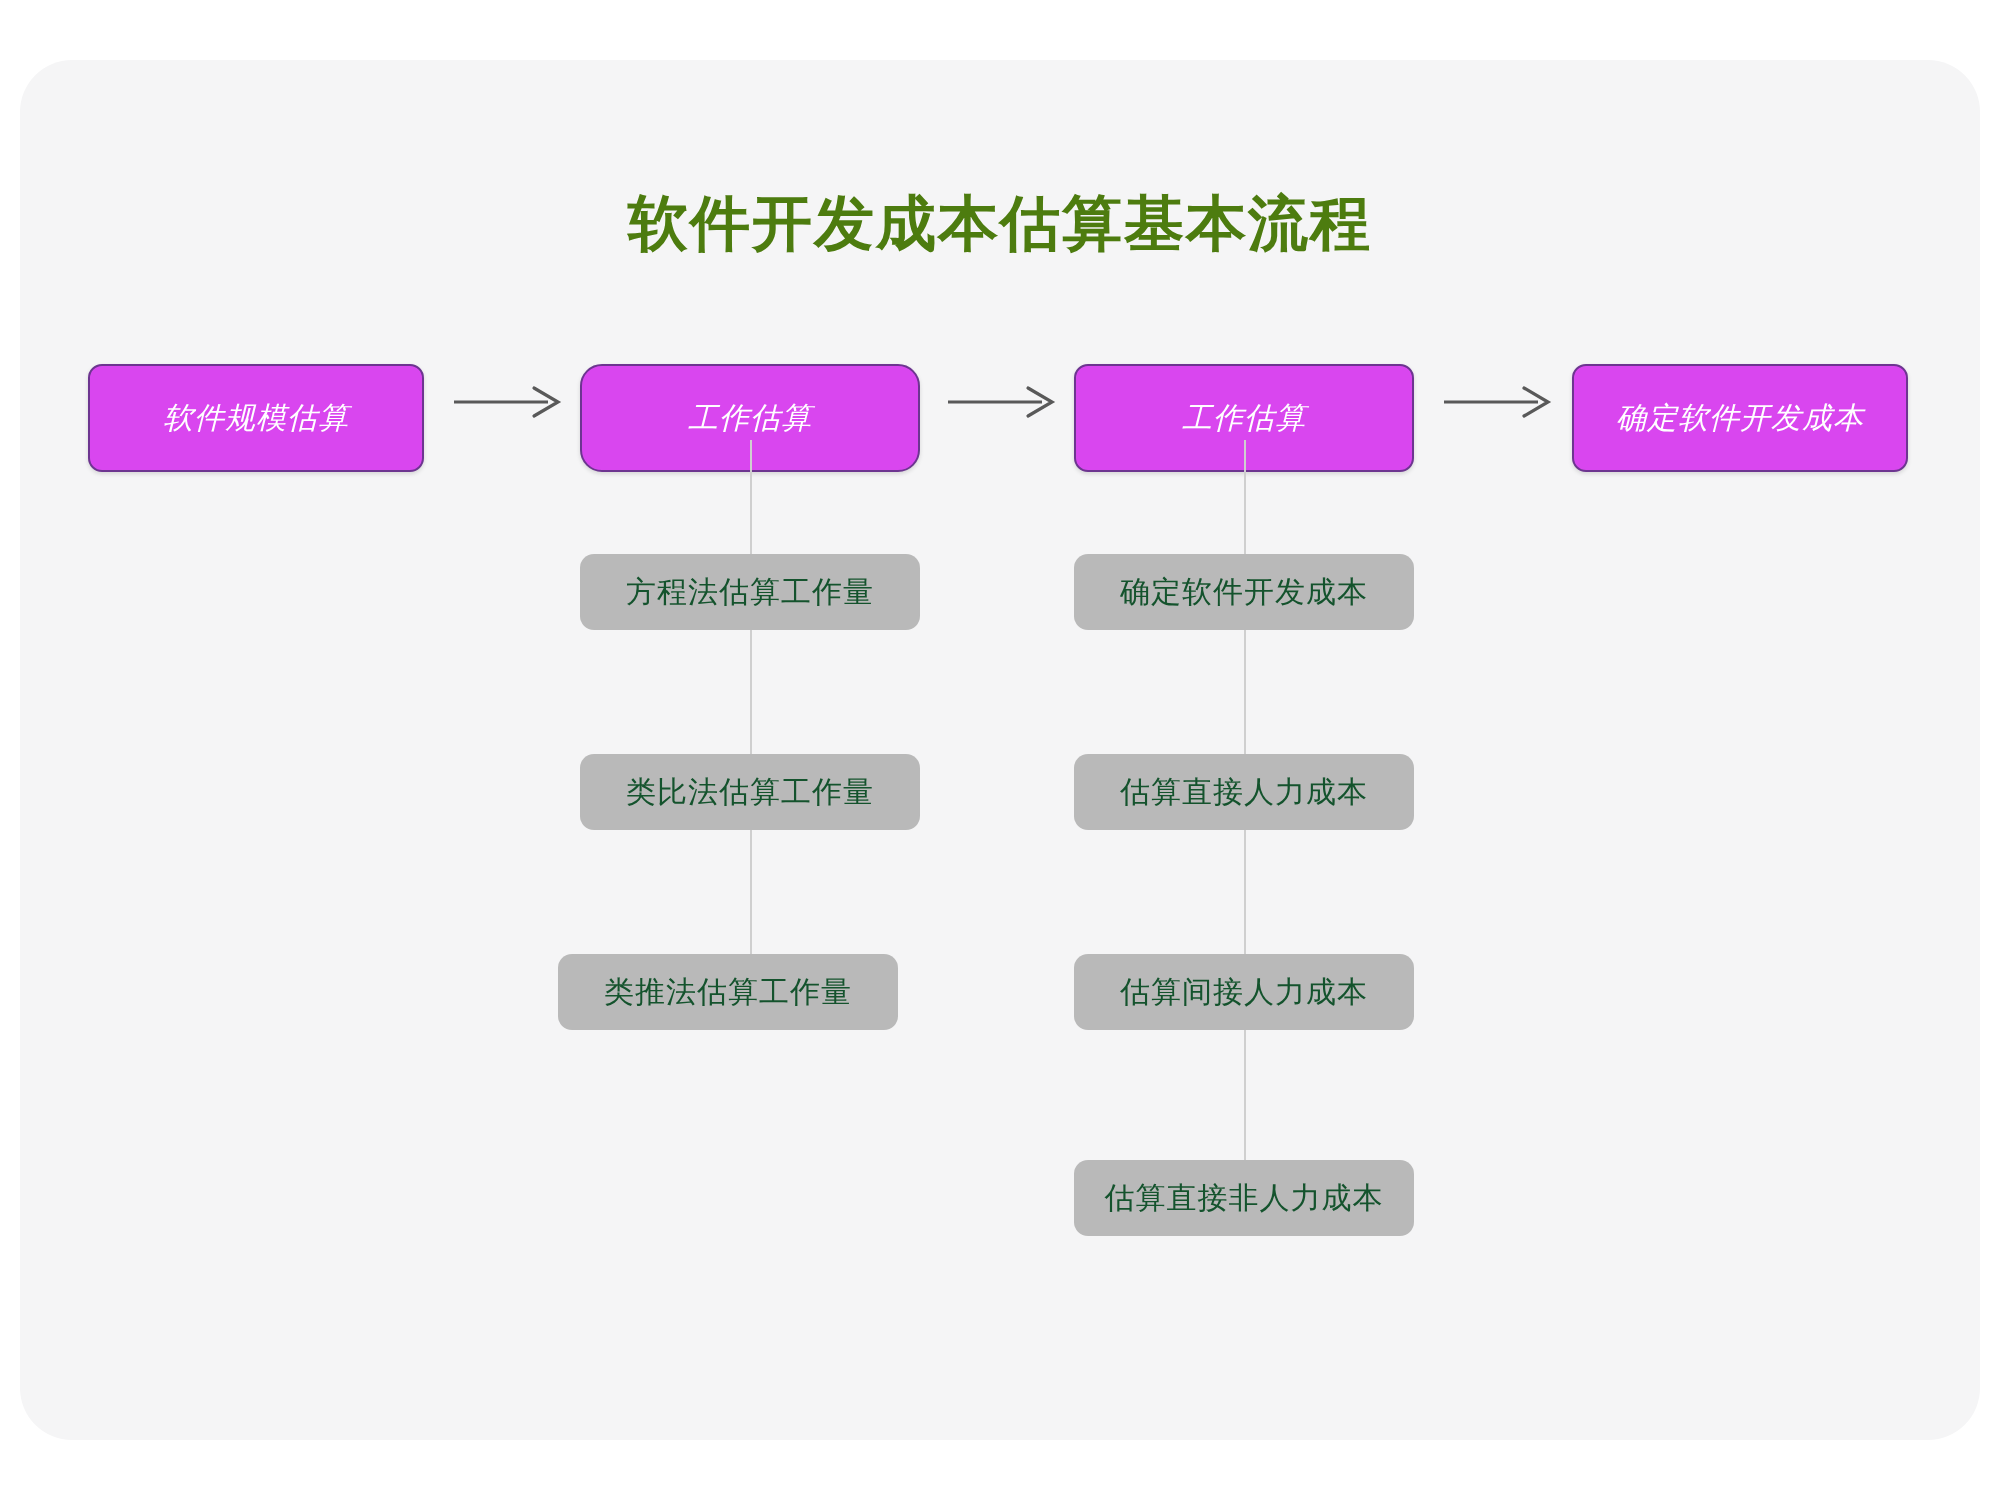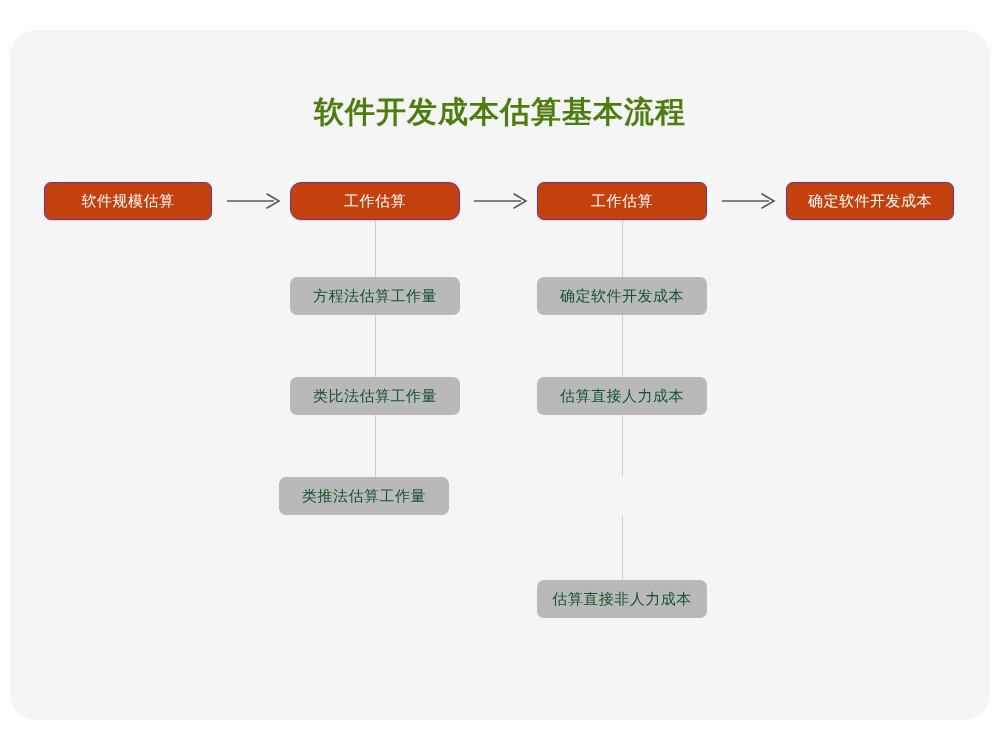--- a/index.html
+++ b/index.html
@@ -53,24 +53,25 @@
     align-items: center;
     justify-content: center;
     border-radius: 7px;
     font-size: 15px;
     color: #ffffff;
     white-space: nowrap;
     letter-spacing: 0.5px;
   }
 
   .node.primary {
-    background: #c2410c;
+    background: #d946ef;
     border: 1px solid #6d3590;
     box-shadow: 0 1px 2px rgba(0,0,0,0.13);
-    height: 38px;
+    height: 54px;
+    font-style: italic;
   }
 
   .node.secondary {
     background: #b9b9b9;
     height: 38px;
     color: #14532d;
     border-radius: 7px;
   }
 
   
@@ -170,16 +171,17 @@
 
   <div class="vline" id="vline-cost-1"></div>
   <div class="vline" id="vline-cost-2"></div>
   <div class="vline" id="vline-cost-3"></div>
   <div class="vline" id="vline-cost-4"></div>
 
   <div class="node secondary" id="node-indirect-nonlabor">确定软件开发成本</div>
 
   <div class="node secondary" id="node-direct-labor">估算直接人力成本</div>
 
+  <div class="node secondary" id="node-indirect-labor">估算间接人力成本</div>
 
   <div class="node secondary" id="node-direct-nonlabor">估算直接非人力成本</div>
 
 </div>
 
 </body></html>

